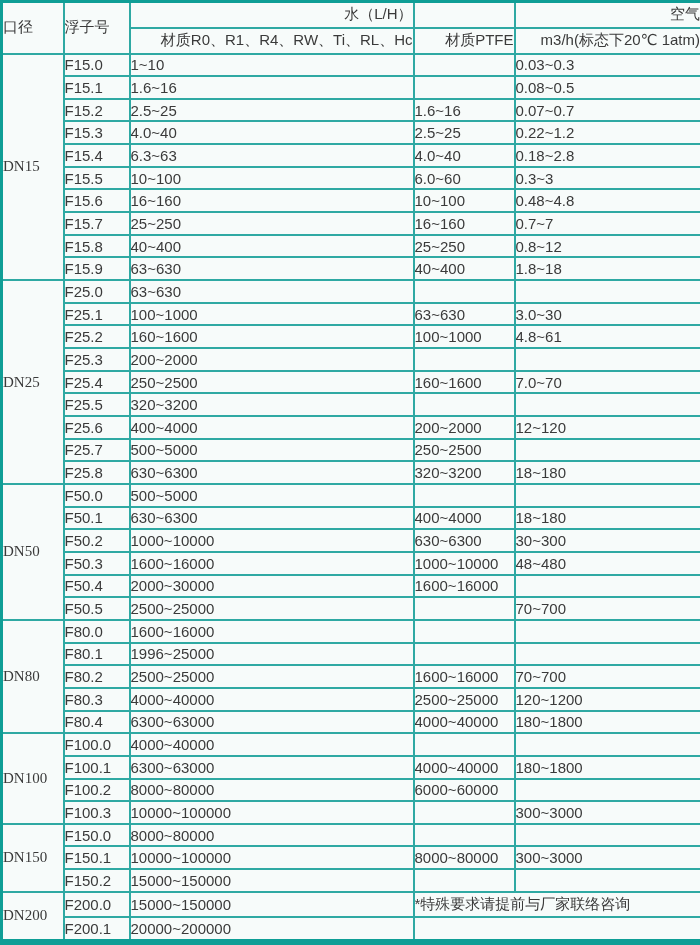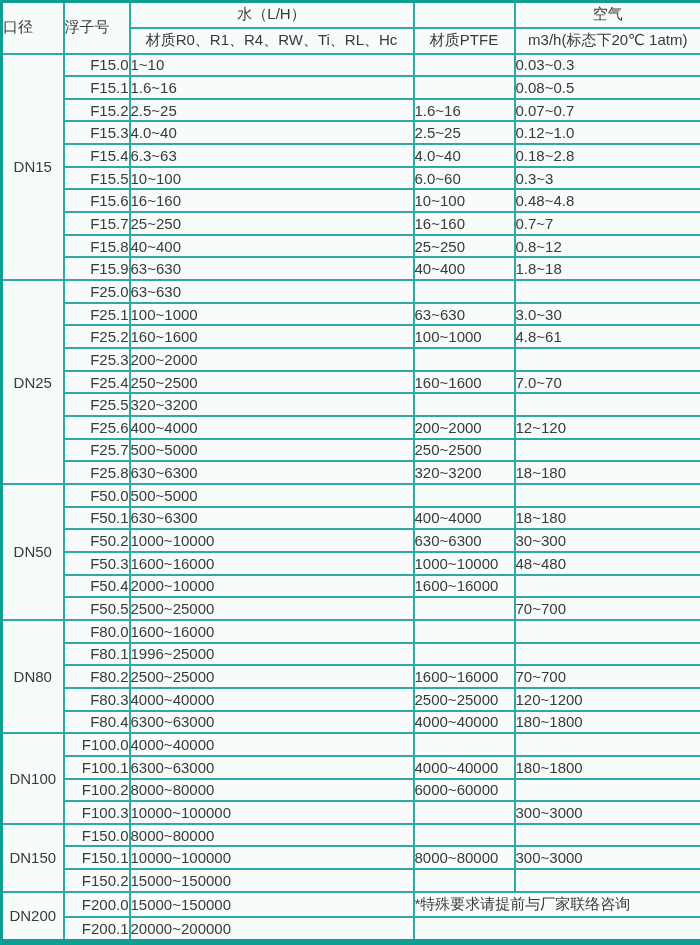--- a/index.html
+++ b/index.html
@@ -21,24 +21,24 @@
   }
   table.spec th, table.spec td {
     border: 2px solid #2fa9a3;
     background: #f7fbfa;
     font-weight: normal;
     padding: 0;
     white-space: nowrap;
     overflow: hidden;
   }
   thead tr { height: 26px; }
-  .c-dia   { text-align: center; }
-  .c-float { text-align: right; }
+  .c-dia   { text-align: left; font-family: Liberation Serif, serif; }
+  .c-float { text-align: left; }
   .c-val   { text-align: left; padding-left: 8px; }
-  .h-left  { text-align: center; padding-left: 8px; margin-top: 20px; }
+  .h-left  { text-align: right; padding-left: 8px; margin-top: 20px; }
   .h-center{ text-align: left; }
 </style>
 </head>
 <body>
 
 <table class="spec">
   <colgroup>
     <col style="width:62px">
     <col style="width:66px">
     <col style="width:284px">
@@ -76,21 +76,21 @@
       <tr>
         <td class="c-float">F15.2</td>
         <td class="c-val">2.5~25</td>
         <td class="c-val">1.6~16</td>
         <td class="c-val">0.07~0.7</td>
       </tr>
       <tr>
         <td class="c-float">F15.3</td>
         <td class="c-val">4.0~40</td>
         <td class="c-val">2.5~25</td>
-        <td class="c-val">0.12~1.0</td>
+        <td class="c-val">0.22~1.2</td>
       </tr>
       <tr>
         <td class="c-float">F15.4</td>
         <td class="c-val">6.3~63</td>
         <td class="c-val">4.0~40</td>
         <td class="c-val">0.18~2.8</td>
       </tr>
       <tr>
         <td class="c-float">F15.5</td>
         <td class="c-val">10~100</td>
@@ -196,21 +196,21 @@
         <td class="c-val">30~300</td>
       </tr>
       <tr>
         <td class="c-float">F50.3</td>
         <td class="c-val">1600~16000</td>
         <td class="c-val">1000~10000</td>
         <td class="c-val">48~480</td>
       </tr>
       <tr>
         <td class="c-float">F50.4</td>
-        <td class="c-val">2000~10000</td>
+        <td class="c-val">2000~30000</td>
         <td class="c-val">1600~16000</td>
         <td class="c-val"></td>
       </tr>
       <tr>
         <td class="c-float">F50.5</td>
         <td class="c-val">2500~25000</td>
         <td class="c-val"></td>
         <td class="c-val">70~700</td>
       </tr>
       <tr>

